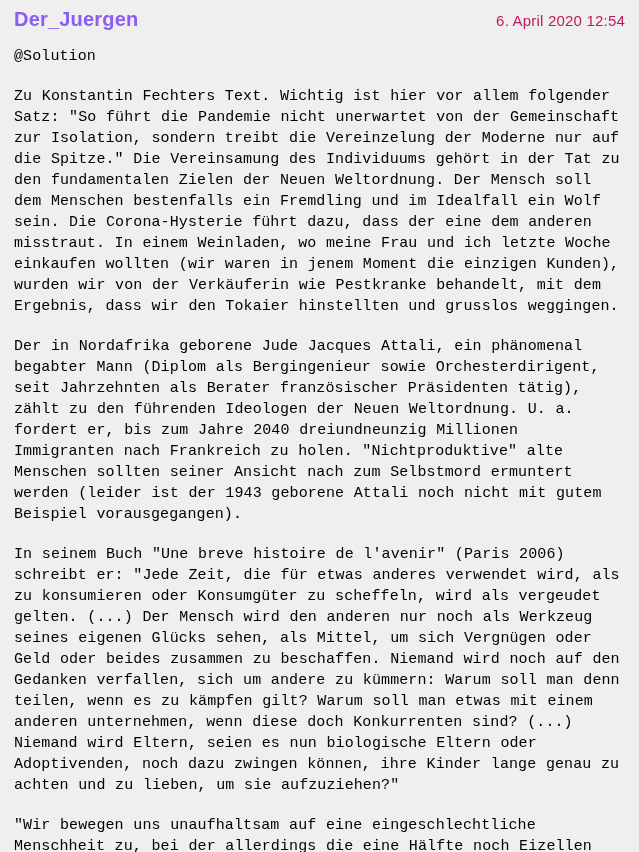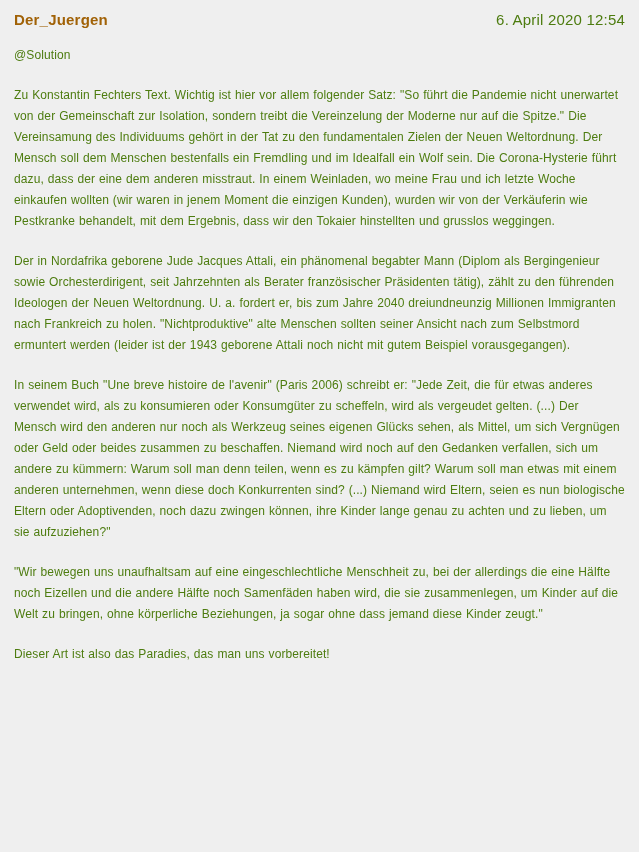--- a/index.html
+++ b/index.html
@@ -21,38 +21,39 @@
     background: #efefef;
   }
   .comment-header {
     display: flex;
     justify-content: space-between;
     align-items: baseline;
     margin-bottom: 15px;
     line-height: 21px;
   }
   .username {
-    font-size: 15px;
+    font-size: 20px;
     font-weight: 700;
-    color: #a16207;
+    color: #8b5cf6;
     letter-spacing: 0.2px;
   }
   .timestamp {
     font-size: 15px;
     font-weight: 400;
-    color: #4d7c0f;
+    color: #be185d;
     letter-spacing: 0.2px;
   }
   .comment-body p {
     margin: 0 0 19px 0;
-    font-size: 12px;
+    font-size: 15px;
     line-height: 21px;
-    color: #4d7c0f;
+    color: #000000;
     letter-spacing: 0.1px;
     word-spacing: 0.5px;
+    font-family: Liberation Mono, monospace;
   }
   .comment-body p:last-child {
     margin-bottom: 0;
   }
 </style>
 </head>
 <body>
 
 <div class="comment">
 

